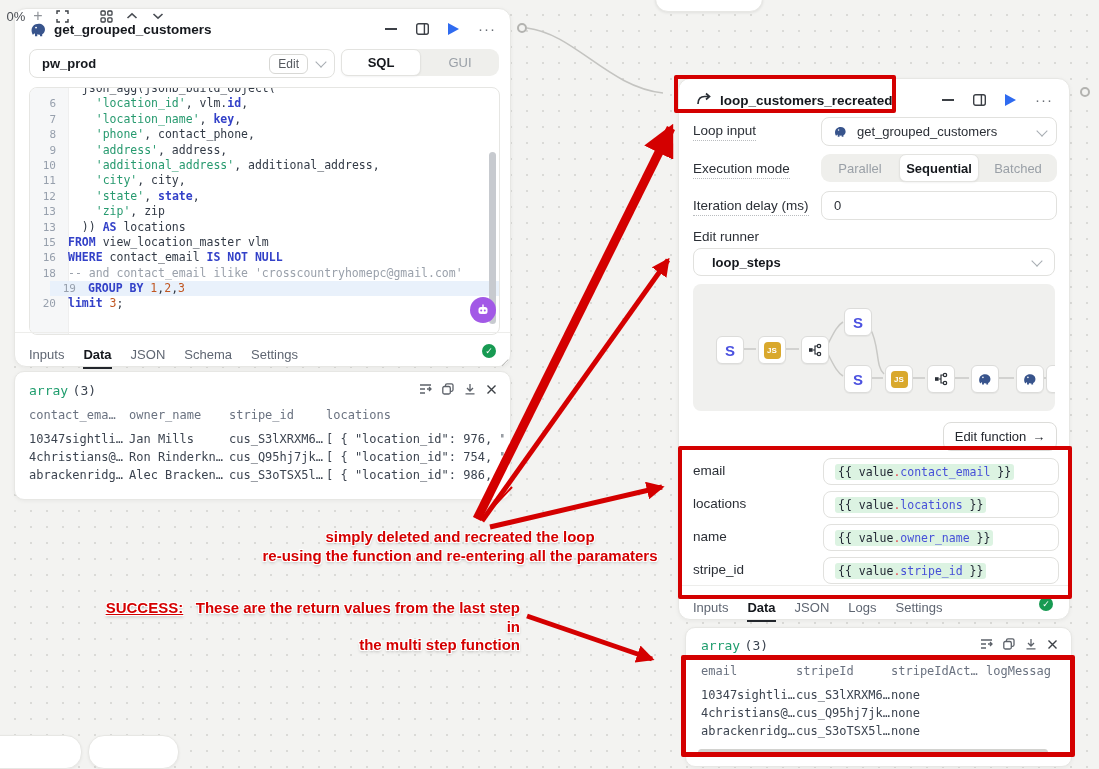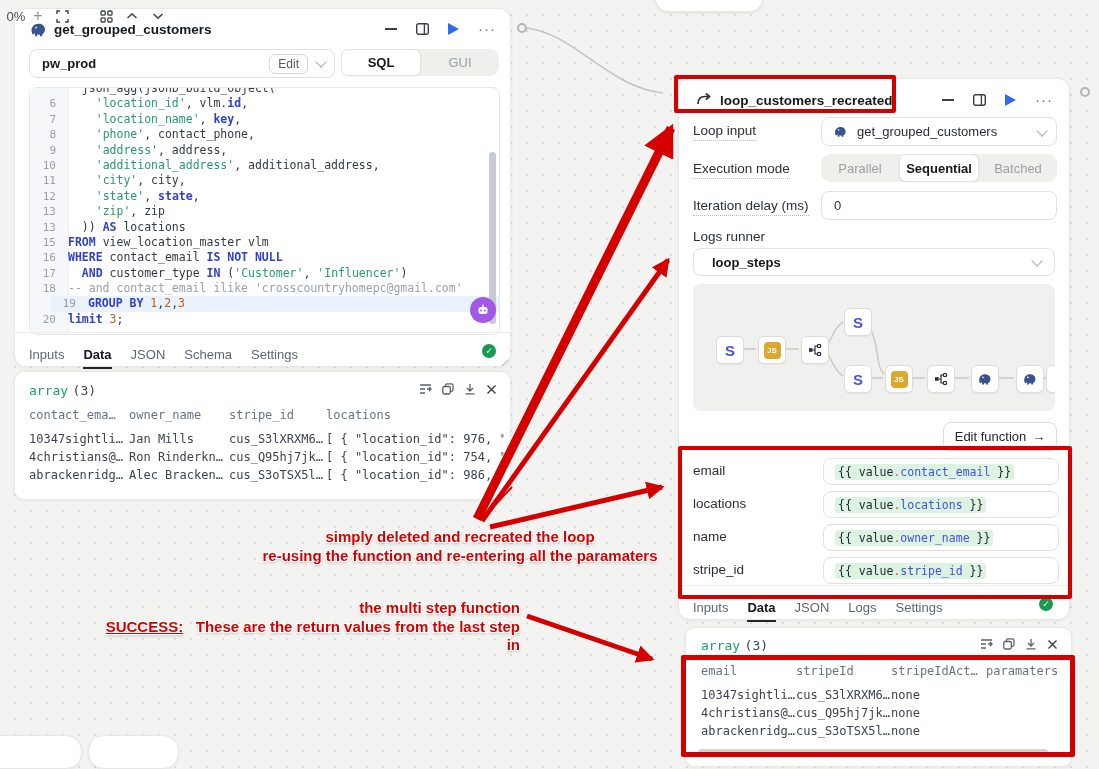--- a/index.html
+++ b/index.html
@@ -118,21 +118,20 @@
         <div class="code-line"><span class="ln">7</span><span class="ct"><span class="tk-pl">    </span><span class="tk-str">'location_name'</span><span class="tk-pl">, </span><span class="tk-kw">key</span><span class="tk-pl">,</span></span></div>
         <div class="code-line"><span class="ln">8</span><span class="ct"><span class="tk-pl">    </span><span class="tk-str">'phone'</span><span class="tk-pl">, contact_phone,</span></span></div>
         <div class="code-line"><span class="ln">9</span><span class="ct"><span class="tk-pl">    </span><span class="tk-str">'address'</span><span class="tk-pl">, address,</span></span></div>
         <div class="code-line"><span class="ln">10</span><span class="ct"><span class="tk-pl">    </span><span class="tk-str">'additional_address'</span><span class="tk-pl">, additional_address,</span></span></div>
         <div class="code-line"><span class="ln">11</span><span class="ct"><span class="tk-pl">    </span><span class="tk-str">'city'</span><span class="tk-pl">, city,</span></span></div>
         <div class="code-line"><span class="ln">12</span><span class="ct"><span class="tk-pl">    </span><span class="tk-str">'state'</span><span class="tk-pl">, </span><span class="tk-kw">state</span><span class="tk-pl">,</span></span></div>
         <div class="code-line"><span class="ln">13</span><span class="ct"><span class="tk-pl">    </span><span class="tk-str">'zip'</span><span class="tk-pl">, zip</span></span></div>
         <div class="code-line"><span class="ln">13</span><span class="ct"><span class="tk-pl">  )) </span><span class="tk-kw">AS</span><span class="tk-pl"> locations</span></span></div>
         <div class="code-line"><span class="ln">15</span><span class="ct"><span class="tk-kw">FROM</span><span class="tk-pl"> view_location_master vlm</span></span></div>
         <div class="code-line"><span class="ln">16</span><span class="ct"><span class="tk-kw">WHERE</span><span class="tk-pl"> contact_email </span><span class="tk-kw">IS NOT NULL</span></span></div>
-        <div class="code-line"><span class="ln">17</span><span class="ct"><span class="tk-pl">  </span><span class="tk-kw">AND</span><span class="tk-pl"> customer_type </span><span class="tk-kw">IN</span><span class="tk-pl"> (</span><span class="tk-str">'Customer'</span><span class="tk-pl">, </span><span class="tk-str">'Influencer'</span><span class="tk-pl">)</span></span></div>
         <div class="code-line"><span class="ln">18</span><span class="ct"><span class="tk-com">-- and contact_email ilike 'crosscountryhomepc@gmail.com'</span></span></div>
         <div class="code-line hl"><span class="ln">19</span><span class="ct"><span class="tk-kw">GROUP BY</span><span class="tk-pl"> </span><span class="tk-num">1</span><span class="tk-pl">,</span><span class="tk-num">2</span><span class="tk-pl">,</span><span class="tk-num">3</span></span></div>
         <div class="code-line"><span class="ln">20</span><span class="ct"><span class="tk-kw">limit</span><span class="tk-pl"> </span><span class="tk-num">3</span><span class="tk-pl">;</span></span></div>
       </div>
     <div class="vscroll" style="top:64px;height:172px;"></div>
     <div style="position:absolute;left:440px;top:209px;width:26px;height:26px;border-radius:50%;background:#a259e6;display:flex;align-items:center;justify-content:center;">
       <svg class="icon" width="14" height="14" viewBox="0 0 14 14">
           <rect x="2.5" y="4" width="9" height="7" rx="2.5" fill="#fff"></rect>
           <line x1="7" y1="1.5" x2="7" y2="4" stroke="#fff" stroke-width="1.4"></line>
           <circle cx="5.2" cy="7.5" r="1" fill="#a259e6"></circle>
@@ -241,21 +240,21 @@
       <span class="seg">Parallel</span>
       <span class="seg sel">Sequential</span>
       <span class="seg">Batched</span>
     </div>
 
   <span class="lbl dotted" style="position:absolute;left:14px;top:119px;">Iteration delay (ms)</span>
   <div class="dd" style="position:absolute;left:142px;top:112px;width:236px;height:29px;box-sizing:border-box;">
     <span style="margin-left:12px;">0</span>
   </div>
 
-  <span class="lbl" style="position:absolute;left:14px;top:150px;">Logs runner</span>
+  <span class="lbl" style="position:absolute;left:14px;top:150px;">Edit runner</span>
   <div class="dd" style="position:absolute;left:14px;top:169px;width:362px;height:28px;box-sizing:border-box;">
     <span style="margin-left:18px;font-weight:600;color:#15181d;">loop_steps</span>
     <span class="chev" style="position:absolute;right:13px;top:12px;"></span>
   </div>
 
   <div id="graph">
     <svg style="position:absolute;left:0;top:0;" width="362" height="127">
       <g stroke="#c9c9c6" stroke-width="1.5" fill="none">
         <line x1="50" y1="65" x2="63" y2="65"></line>
           <line x1="92" y1="65" x2="106" y2="65"></line>
@@ -377,21 +376,21 @@
         <svg class="icon" width="11" height="11" viewBox="0 0 11 11">
           <path d="M1.5,1.5 L9.5,9.5 M9.5,1.5 L1.5,9.5" stroke="#3c4046" stroke-width="1.4"></path>
         </svg>
       </span>
   </div>
   <div style="position:absolute;left:15px;top:36px;right:0;">
     <div class="grid-head" id="rres-head" style="margin-bottom: 8px; grid-template-columns: 95px 95px 95px 1fr;">
         <div class="th">email</div>
         <div class="th">stripeId</div>
         <div class="th">stripeIdAct…</div>
-        <div class="th">paramaters</div>
+        <div class="th">logMessag</div>
       </div>
     <div class="grid-body" id="rres-body" style="grid-template-columns: 95px 95px 95px 1fr;">
         <div class="td">10347sightli…</div>
         <div class="td">cus_S3lXRXM6…</div>
         <div class="td">none</div>
         <div class="td"></div>
         <div class="td">4christians@…</div>
         <div class="td">cus_Q95hj7jk…</div>
         <div class="td">none</div>
         <div class="td"></div>
@@ -406,22 +405,22 @@
 
 <div class="redbox" style="left:674px;top:75px;width:214px;height:30px;"></div>
 <div class="redbox" style="left:678px;top:446px;width:386px;height:145px;"></div>
 <div class="redbox" style="left:681px;top:655px;width:384px;height:92px;border-width:5px;"></div>
 
 <div class="note" style="left:240px;top:528px;width:440px;text-align:center;">
   <span style="display:block;">simply deleted and recreated the loop</span>
   <span style="display:block;">re-using the function and re-entering all the paramaters</span>
 </div>
 <div class="note" style="left:95px;top:599px;width:425px;text-align:right;">
+  <span style="display:block;"><span style="text-decoration:underline;">SUCCESS:</span>&nbsp;&nbsp; <span>These are the return values from the last step in</span></span>
   <span style="display:block;">the multi step function</span>
-  <span style="display:block;"><span style="text-decoration:underline;">SUCCESS:</span>&nbsp;&nbsp; <span>These are the return values from the last step in</span></span>
 </div>
 
 <svg style="position:absolute;left:0;top:0;width:1099px;height:769px;pointer-events:none;z-index:60" width="1099" height="769">
   <defs>
     <marker id="ah" viewBox="0 0 10 10" refX="8.5" refY="5" markerWidth="3.6" markerHeight="3.6" orient="auto">
         <path d="M0,0 L10,5 L0,10 Z" fill="#d40000"></path>
       </marker>
   </defs>
   <g stroke="#d40000" fill="none">
     <line x1="477" y1="519" x2="671" y2="128" stroke-width="9" marker-end="url(#ah)"></line>

